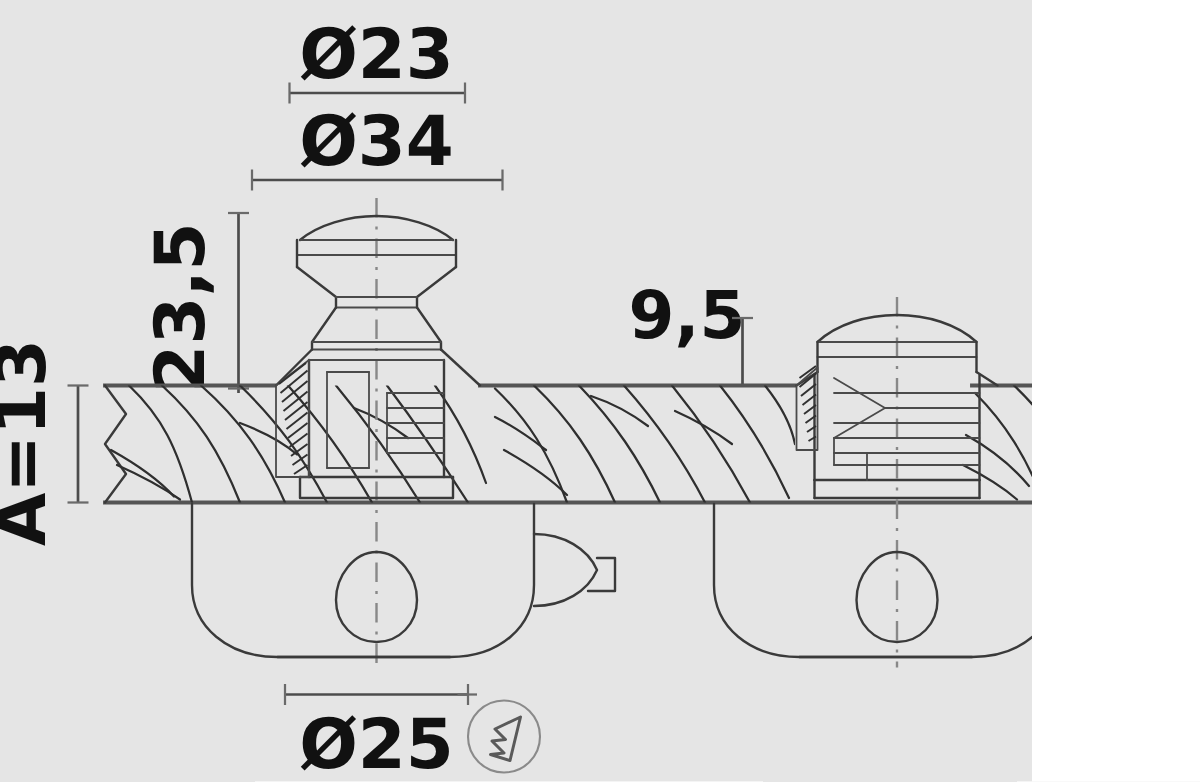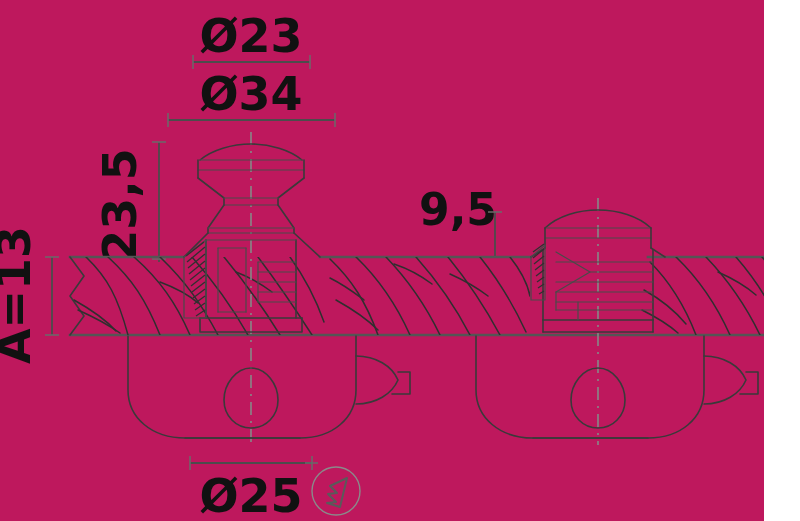--- a/index.html
+++ b/index.html
@@ -5,23 +5,23 @@
   html, body {
     margin: 0;
     padding: 0;
     background: #ffffff;
   }
   body {
     font-family: "DejaVu Sans", sans-serif;
   }
   #drawing-root {
     position: relative;
-    width: 764px;
+    width: 688px;
     height: 521px;
-    background: #be185d;
+    background: #e5e5e5;
     overflow: hidden;
   }
   svg#tech-drawing {
     display: block;
     width: 800px;
     height: 521px;
   }
   .dim-text {
     font-family: "DejaVu Sans", sans-serif;
     font-weight: bold;

